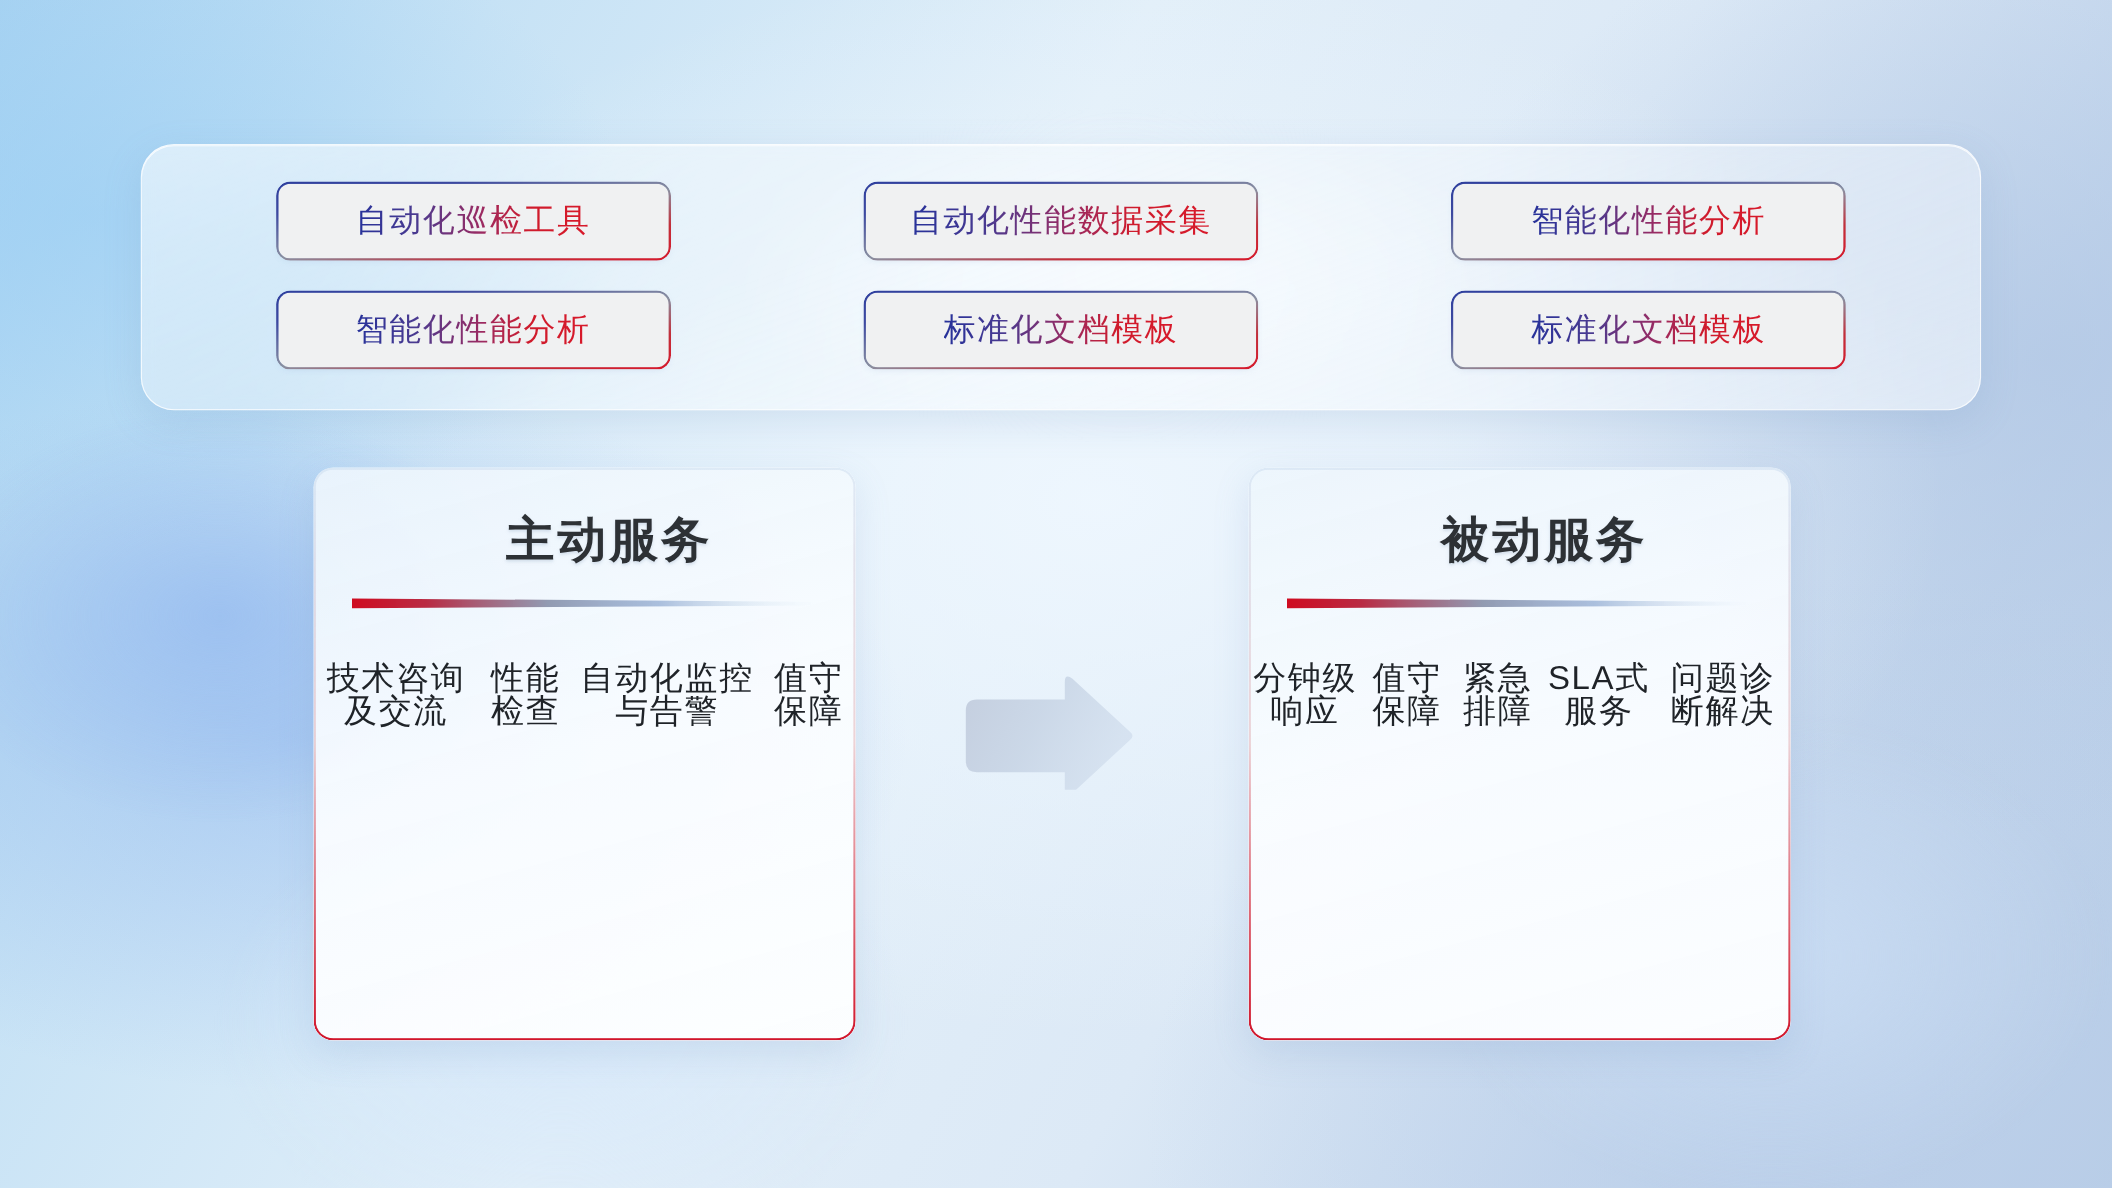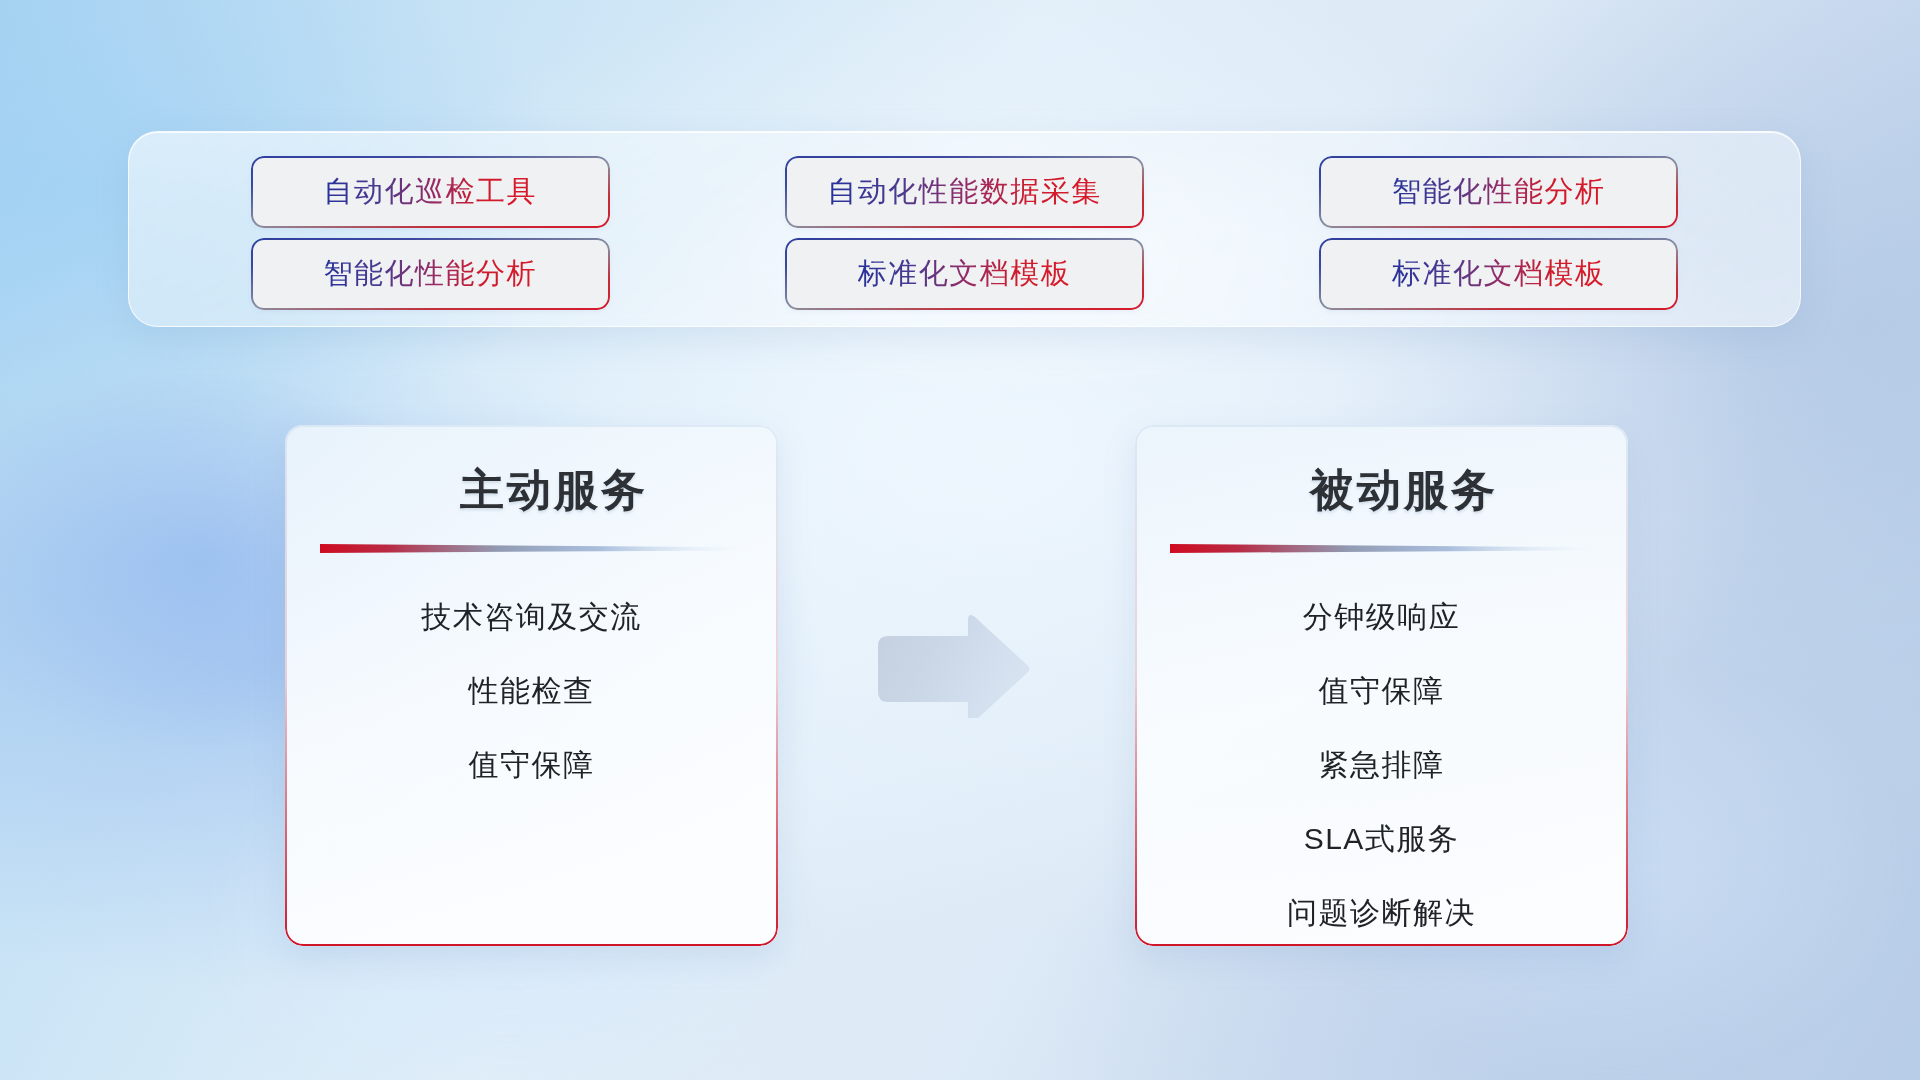--- a/index.html
+++ b/index.html
@@ -21,21 +21,21 @@
     background:radial-gradient(closest-side, rgba(136,176,238,0.50), rgba(136,176,238,0) 72%); }
   .bloom-b { left:60px; top:620px; width:900px; height:620px;
     background:radial-gradient(closest-side, rgba(214,232,250,0.80), rgba(214,232,250,0) 70%); }
   .bloom-c { left:1180px; top:560px; width:860px; height:620px;
     background:radial-gradient(closest-side, rgba(205,224,246,0.70), rgba(205,224,246,0) 72%); }
   .bloom-d { left:520px; top:40px; width:1000px; height:420px;
     background:radial-gradient(closest-side, rgba(246,251,255,0.78), rgba(246,251,255,0) 72%); }
 
   
   #top-panel {
-    position:absolute; left:128px; top:131px; width:1673px; height:196px;
+    position:absolute; left:128px; top:131px; width:1673px; height:242px;
     border-radius:30px;
     background:linear-gradient(160deg, rgba(255,255,255,0.58) 0%, rgba(255,255,255,0.30) 38%, rgba(247,251,255,0.60) 100%);
     border:1px solid rgba(255,255,255,0.75);
     box-shadow:0 10px 34px rgba(110,150,195,0.18), inset 0 1px 0 rgba(255,255,255,0.85);
     backdrop-filter:blur(6px);
     display:grid; grid-template-columns:repeat(3,1fr); grid-template-rows:repeat(2,1fr);
     align-items:center; justify-items:center;
     padding:26px 44px 30px;
     column-gap:20px; row-gap:14px;
   }
@@ -78,21 +78,21 @@
   .svc-title{
     position:relative; text-align:center; margin-top:36px;
     font-size:44px; font-weight:700; letter-spacing:3px; color:#2d3135;
     text-shadow:0 2px 3px rgba(150,170,195,0.35);
     padding-left:45px;
   }
   .svc-divider{
     position:relative; margin:22px auto 0; width:424px; height:12px;
   }
   .svc-divider svg{ display:block; width:100%; height:100%; }
-  .svc-list{ position:relative; margin-top:26px; display:flex; flex-direction:column; }
+  .svc-list{ position:relative; margin-top:26px; display:flex; flex-direction:row; }
   .svc-item{
     text-align:center; font-size:30px; letter-spacing:1.5px; color:#1f2328;
     line-height:1; padding:22px 0;
   }
 
   
   #flow-arrow{ position:absolute; left:872px; top:614px; width:160px; height:104px; }
   #flow-arrow svg{ display:block; width:100%; height:100%; }
 </style>
 </head>
@@ -137,20 +137,21 @@
           <stop offset="0.86" stop-color="#b9cde4" stop-opacity="0.28"></stop>
           <stop offset="1" stop-color="#d8e6f4" stop-opacity="0"></stop>
         </linearGradient>
       </defs>
       <polygon points="0,2 424,5.2 424,8.4 0,11" fill="url(#divA)"></polygon>
     </svg>
   </div>
   <div class="svc-list">
     <div class="svc-item">技术咨询及交流</div>
     <div class="svc-item">性能检查</div>
+    <div class="svc-item">自动化监控与告警</div>
     <div class="svc-item">值守保障</div>
   </div>
 </section>
 
 <div id="flow-arrow">
   <svg viewBox="0 0 160 104" aria-hidden="true">
     <defs>
       <linearGradient id="arrG" x1="0" y1="0" x2="1" y2="0.35">
         <stop offset="0" stop-color="#c2ccdd" stop-opacity="0.95"></stop>
         <stop offset="0.5" stop-color="#c6d3e4" stop-opacity="0.85"></stop>

